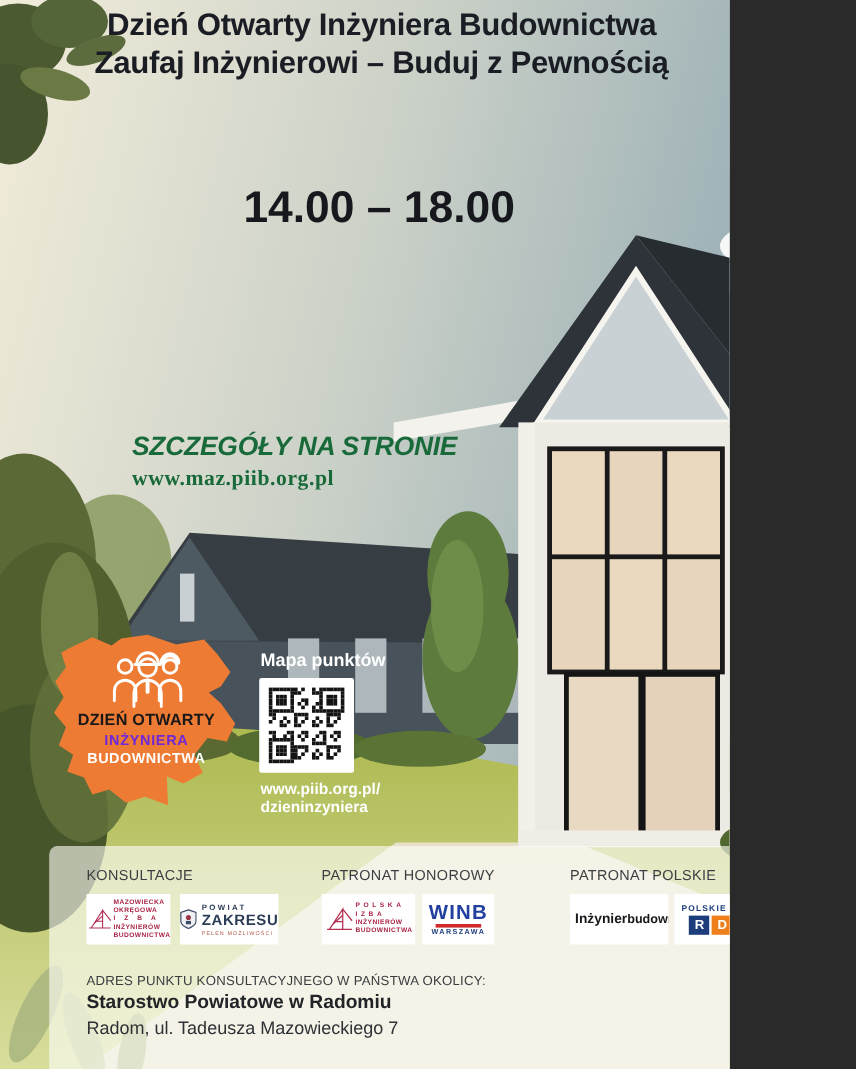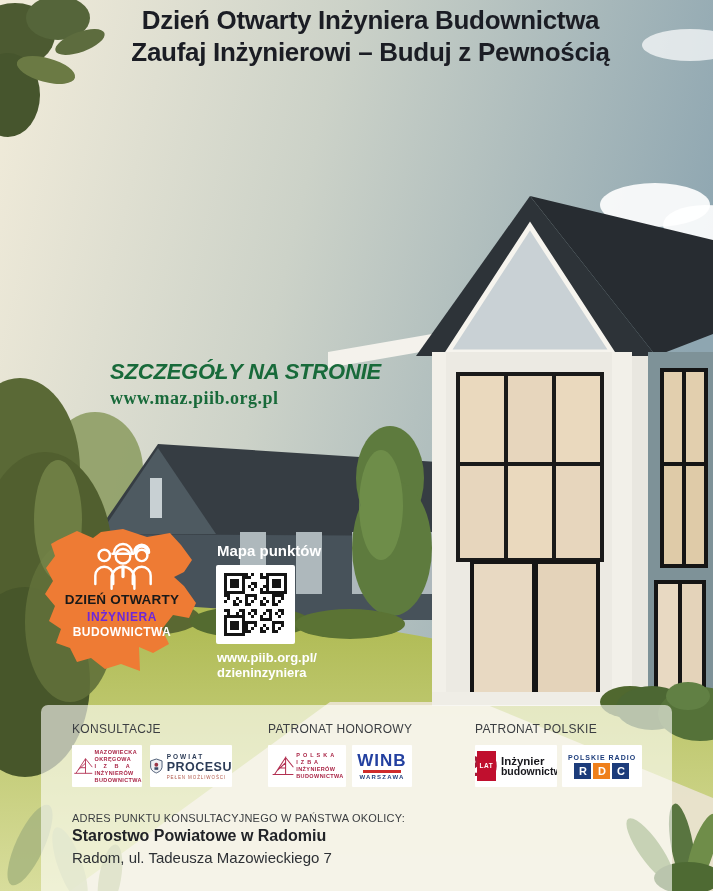--- a/index.html
+++ b/index.html
@@ -1,16 +1,16 @@
 <!DOCTYPE html>
 <html><head>
 <meta charset="utf-8">
 <style>
   html,body{margin:0;padding:0;background:#2a2a2a;}
-  .poster{position:relative;width:713px;height:891px;overflow:hidden;background:#cfd6cd;
+  .poster{position:relative;width:608px;height:891px;overflow:hidden;background:#cfd6cd;
           font-family:"Liberation Sans",sans-serif;}
   .poster *{box-sizing:border-box;}
   svg.scene{position:absolute;left:0;top:0;}
   .abs{position:absolute;}
 
   .title{left:34px;right:6px;top:4px;text-align:center;font-weight:700;font-size:26px;
          line-height:32px;color:#1b1d24;letter-spacing:-0.3px;}
   .date{left:30px;right:6px;top:100px;text-align:center;font-size:42px;font-weight:800;
         color:#17181d;text-shadow:-3px 4px 0 #f5a31f;letter-spacing:.5px;}
   .time{left:30px;right:6px;top:152px;text-align:center;font-size:37px;font-weight:700;color:#17181d;}
@@ -45,21 +45,21 @@
   .pow-name{font-size:12.5px;font-weight:800;letter-spacing:.5px;}
   .pow-tag{font-size:4.5px;letter-spacing:.9px;color:#b0584a;margin-top:1px;}
   .winbcol{display:flex;flex-direction:column;align-items:center;}
   .winb-name{font-size:17px;font-weight:800;color:#2340a0;letter-spacing:1px;line-height:17px;}
   .winb-bar{width:38px;height:3px;background:#cf2b2b;margin:1px 0;}
   .winb-city{font-size:6px;color:#24407e;letter-spacing:1.2px;font-weight:700;}
   .lat20{display:flex;align-items:center;gap:3px;}
   .lat-num{position:relative;font-size:30px;font-weight:800;color:#a11c38;line-height:28px;}
   .lat-tag{position:absolute;left:12px;bottom:-1px;background:#c00f2e;color:#fff;font-size:6.5px;
            font-weight:800;padding:1px 3px;letter-spacing:.5px;}
-  .inz{display:flex;flex-direction:column;color:#17171c;font-weight:800;}
+  .inz{display:flex;flex-direction:row;color:#17171c;font-weight:800;}
   .inz-1{font-size:11.5px;line-height:10px;}
   .inz-2{font-size:10.5px;line-height:10px;}
   .rdccol{display:flex;flex-direction:column;align-items:center;}
   .rdc-top{font-size:7px;font-weight:800;color:#1c3c7b;letter-spacing:1px;}
   .rdc-row{display:flex;gap:2px;margin-top:2px;}
   .rdc-box{width:17px;height:16px;display:flex;align-items:center;justify-content:center;
            color:#fff;font-size:11px;font-weight:800;}
   .rdc-navy{background:#1c3c7b;}.rdc-orange{background:#ef7f1a;}
 
   .addr-label{left:72px;top:812px;font-size:11px;color:#3a3d40;letter-spacing:.2px;}
@@ -172,20 +172,21 @@
       <ellipse cx="702" cy="852" rx="11" ry="40" fill="#6f8d49" transform="rotate(18 702 852)"></ellipse>
       <ellipse cx="688" cy="878" rx="34" ry="16" fill="#4e6a33"></ellipse>
     </g>
   </svg>
 
   <div class="abs title">
     <div>Dzień Otwarty Inżyniera Budownictwa</div>
     <div>Zaufaj Inżynierowi – Buduj z Pewnością</div>
   </div>
 
+  <div class="abs time">14.00 – 18.00</div>
 
 
   <div class="abs details">
     <div class="d1">SZCZEGÓŁY NA STRONIE</div>
     <div class="d2">www.maz.piib.org.pl</div>
   </div>
 
   <div class="abs badge">
     <svg width="153" height="145" viewBox="0 0 153 145">
       <path d="M15,12 L34,3 L50,10 L58,4 L80,1 L104,9 L127,5 L138,17 L149,32 L141,44 L131,49
@@ -441,21 +442,21 @@
   </div>
 
   <div class="abs lbox" style="left:150px;width:82px;gap:4px">
     <svg width="16" height="20" viewBox="0 0 20 24">
       <path d="M10,1 L19,4 V14 C19,20 10,23 10,23 C10,23 1,20 1,14 V4 Z" fill="#eef0f4" stroke="#3a4a66" stroke-width="1.4"></path>
       <circle cx="10" cy="10" r="3" fill="#9a3546"></circle>
       <rect x="7" y="14" width="6" height="4" fill="#3a4a66"></rect>
     </svg>
     <div class="powcol">
       <span class="pow-top">POWIAT</span>
-      <span class="pow-name">PROCESU</span>
+      <span class="pow-name">ZAKRESU</span>
       <span class="pow-tag">PEŁEN MOŻLIWOŚCI</span>
     </div>
   </div>
 
   <div class="abs lbox" style="left:268px;width:78px">
     <svg width="26" height="34" viewBox="0 0 40 40" fill="none" stroke="#b23052" stroke-width="1.6">
       <path d="M4 33 L36 33 M7 33 L24 7 L24 33 M24 7 L36 22 M11 27 L24 15 M15 23 L24 23"></path>
     </svg>
     <div class="brandcol" style="font-size:6px">
       <span class="sp">POLSKA</span>

